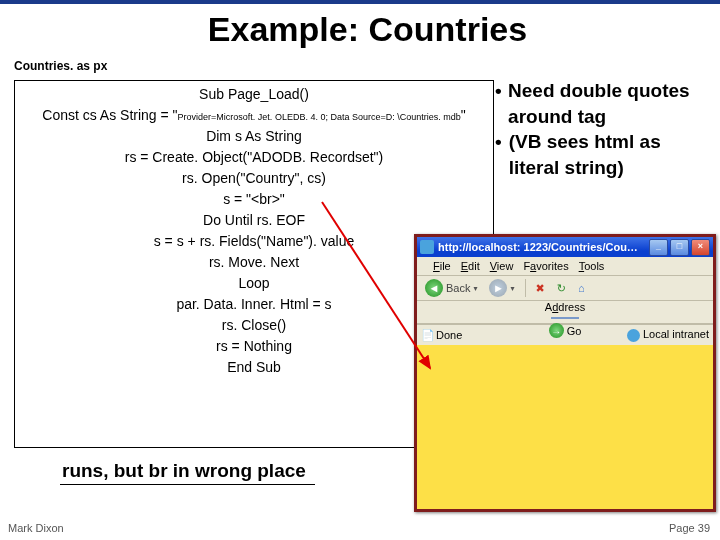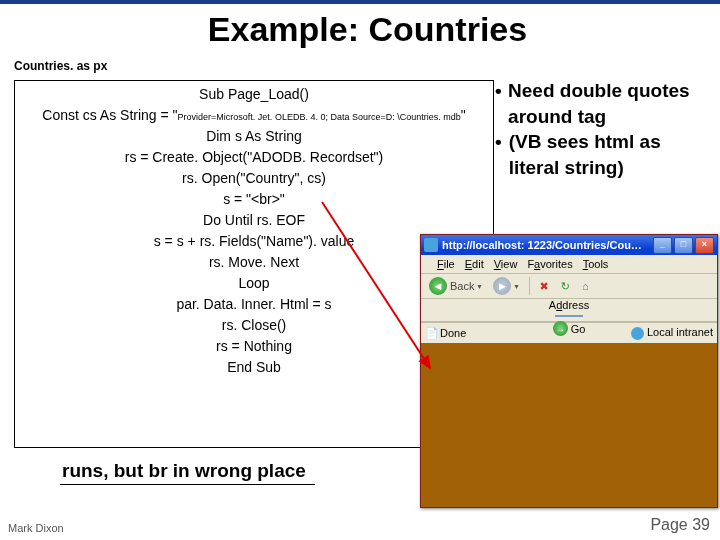--- a/index.html
+++ b/index.html
@@ -85,35 +85,34 @@
     position: absolute;
     bottom: 6px;
     left: 8px;
     font-size: 11px;
     color: #555;
   }
   .footer-right {
     position: absolute;
     bottom: 6px;
     right: 10px;
-    font-size: 16px;
+    font-size: 11px;
     color: #555;
   }
   .browser {
     position: absolute;
     top: 234px;
     left: 414px;
     width: 296px;
     height: 272px;
-    border: 1px solid #7f1d1d;
-    background: #a16207;
+    border: 3px solid #7f1d1d;
+    background: #fde047;
     box-shadow: 1px 1px 3px rgba(0,0,0,0.5);
     z-index: 4;
     font-size: 11px;
-    margin-left: 6px;
   }
   .titlebar {
     height: 20px;
     background: linear-gradient(#3f73e8,#0a3fcf 70%,#0a3fcf);
     color: #fff;
     display: flex;
     align-items: center;
     padding: 0 3px;
     font-weight: bold;
   }

